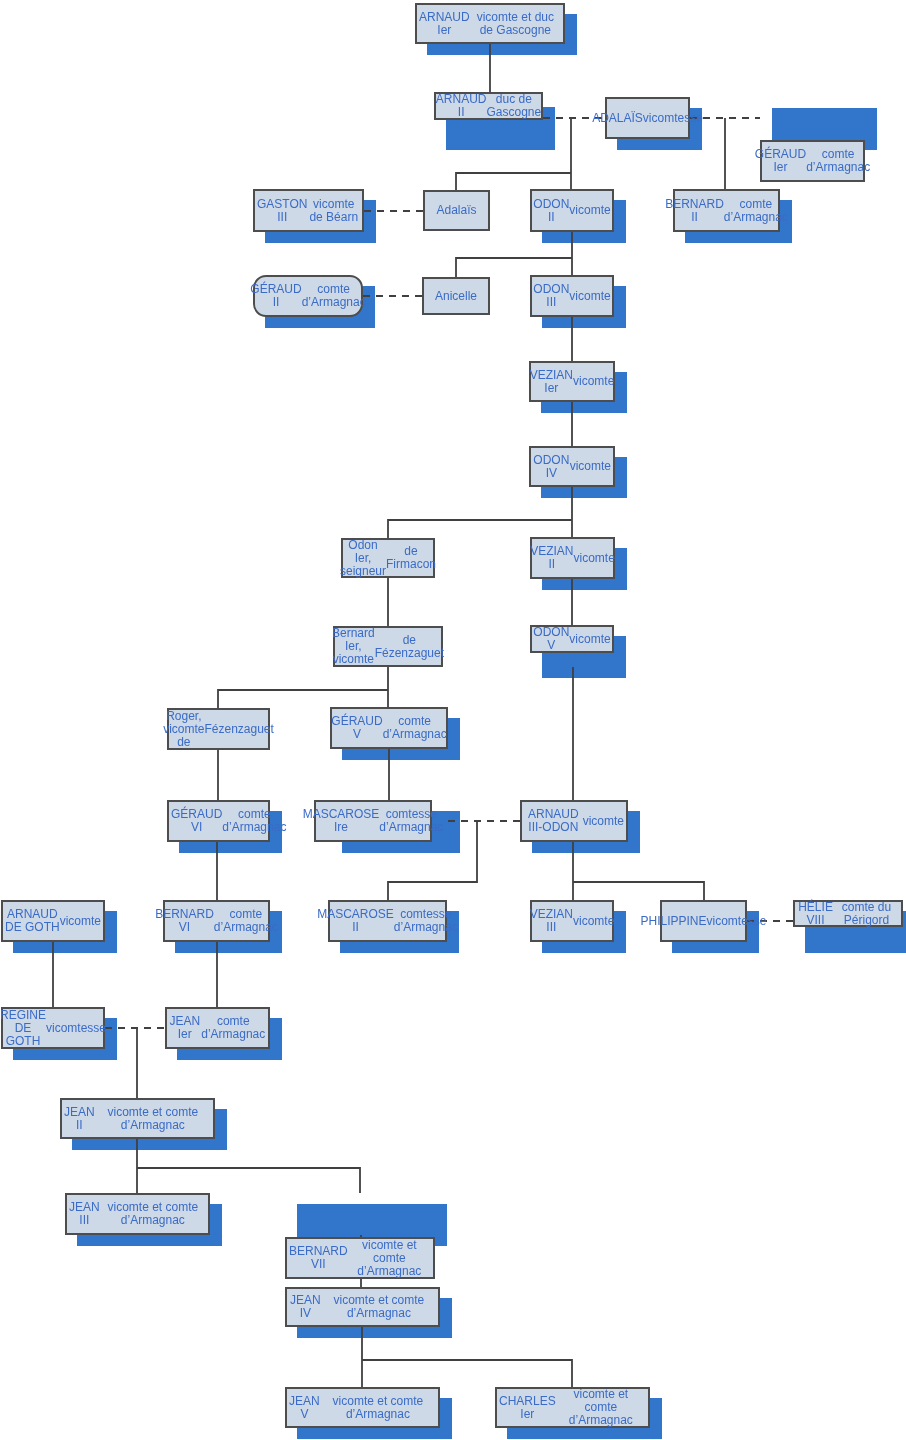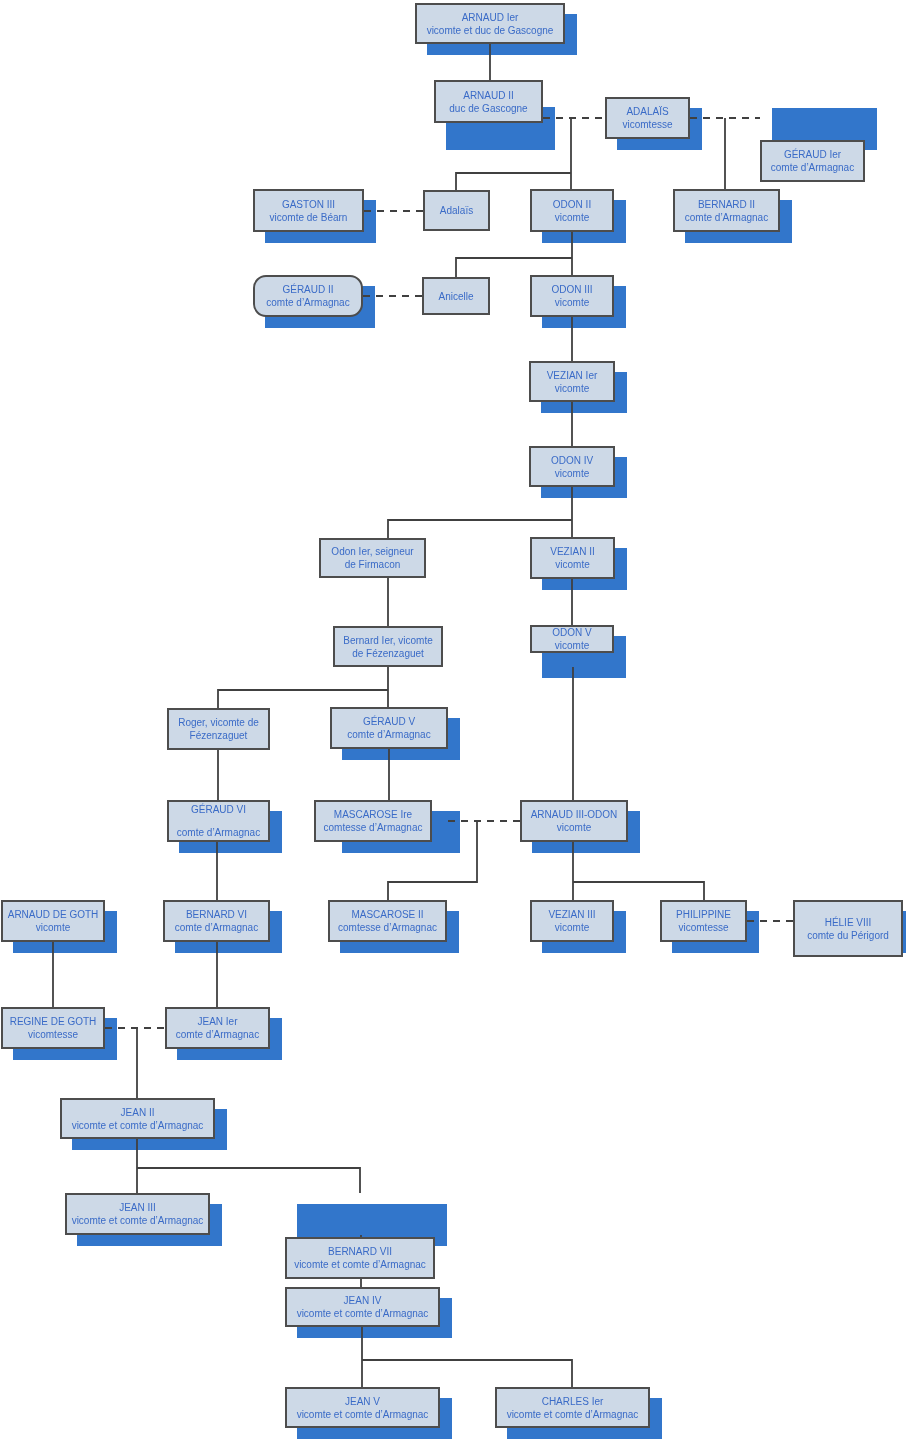--- a/index.html
+++ b/index.html
@@ -11,22 +11,22 @@
     position:relative;width:906px;height:1440px;overflow:hidden;
     font-family:"Liberation Sans","DejaVu Sans",sans-serif;background:var(--bg);
   }
   .canvas svg{position:absolute;left:0;top:0;z-index:1;}
   .canvas svg polyline{fill:none;stroke:var(--line);stroke-width:1.8;}
   .canvas svg polyline.dashed{stroke-dasharray:7,6;}
   .node-shadow{position:absolute;background:var(--shadow);z-index:0;}
   .node{
     position:absolute;z-index:2;box-sizing:border-box;
     background:var(--fill);border:2px solid var(--border);
-    display:flex;flex-direction:column;justify-content:center;align-items:center;
-    text-align:center;color:var(--text);font-size:10px;line-height:13px;
+    display:flex;flex-direction:row;justify-content:center;align-items:center;
+    text-align:center;color:var(--text);font-size:12px;line-height:13px;
     padding:1px 2px;
   }
   .node .line2:empty{display:none;}
 </style>
 </head>
 <body>
 
 <div class="canvas">
   <svg width="906" height="1440" viewBox="0 0 906 1440">
       <polyline points="490,44 490,96"></polyline>
@@ -65,21 +65,21 @@
       <polyline points="361,1235 361,1287"></polyline>
       <polyline points="362,1327 362,1387"></polyline>
       <polyline points="362,1360 572,1360 572,1387"></polyline>
     </svg>
 <div class="node-shadow" style="left: 427px; top: 14px; width: 150px; height: 41px;"></div>
     <div class="node" style="left: 415px; top: 3px; width: 150px; height: 41px;">
       <div class="line1">ARNAUD Ier</div>
       <div class="line2">vicomte et duc de Gascogne</div>
     </div>
     <div class="node-shadow" style="left: 446px; top: 107px; width: 109px; height: 43px;"></div>
-    <div class="node" style="left: 434px; top: 80px; width: 109px; height: 43px;">
+    <div class="node" style="left: 434px; top: 92px; width: 109px; height: 28px;">
       <div class="line1">ARNAUD II</div>
       <div class="line2">duc de Gascogne</div>
     </div>
     <div class="node-shadow" style="left: 617px; top: 108px; width: 85px; height: 42px;"></div>
     <div class="node" style="left: 605px; top: 97px; width: 85px; height: 42px;">
       <div class="line1">ADALAÏS</div>
       <div class="line2">vicomtesse</div>
     </div>
     <div class="node-shadow" style="left: 772px; top: 108px; width: 105px; height: 42px;"></div>
     <div class="node" style="left: 760px; top: 97px; width: 105px; height: 42px; margin-top: 43px;">
@@ -120,21 +120,21 @@
     <div class="node-shadow" style="left: 541px; top: 372px; width: 86px; height: 41px;"></div>
     <div class="node" style="left: 529px; top: 361px; width: 86px; height: 41px;">
       <div class="line1">VEZIAN Ier</div>
       <div class="line2">vicomte</div>
     </div>
     <div class="node-shadow" style="left: 541px; top: 457px; width: 86px; height: 41px;"></div>
     <div class="node" style="left: 529px; top: 446px; width: 86px; height: 41px;">
       <div class="line1">ODON IV</div>
       <div class="line2">vicomte</div>
     </div>
-    <div class="node" style="left: 319px; top: 538px; width: 107px; height: 40px;">
+    <div class="node" style="left: 341px; top: 538px; width: 94px; height: 40px;">
       <div class="line1">Odon Ier, seigneur</div>
       <div class="line2">de Firmacon</div>
     </div>
     <div class="node-shadow" style="left: 542px; top: 548px; width: 85px; height: 42px;"></div>
     <div class="node" style="left: 530px; top: 537px; width: 85px; height: 42px;">
       <div class="line1">VEZIAN II</div>
       <div class="line2">vicomte</div>
     </div>
     <div class="node" style="left: 333px; top: 626px; width: 110px; height: 41px;">
       <div class="line1">Bernard Ier, vicomte</div>
@@ -188,21 +188,21 @@
     <div class="node" style="left: 530px; top: 900px; width: 84px; height: 42px;">
       <div class="line1">VEZIAN III</div>
       <div class="line2">vicomte</div>
     </div>
     <div class="node-shadow" style="left: 672px; top: 911px; width: 87px; height: 42px;"></div>
     <div class="node" style="left: 660px; top: 900px; width: 87px; height: 42px;">
       <div class="line1">PHILIPPINE</div>
       <div class="line2">vicomtesse</div>
     </div>
     <div class="node-shadow" style="left: 805px; top: 911px; width: 110px; height: 42px;"></div>
-    <div class="node" style="left: 793px; top: 900px; width: 110px; height: 57px;">
+    <div class="node" style="left: 793px; top: 900px; width: 110px; height: 27px;">
       <div class="line1">HÉLIE VIII</div>
       <div class="line2">comte du Périgord</div>
     </div>
     <div class="node-shadow" style="left: 13px; top: 1018px; width: 104px; height: 42px;"></div>
     <div class="node" style="left: 1px; top: 1007px; width: 104px; height: 42px;">
       <div class="line1">REGINE DE GOTH</div>
       <div class="line2">vicomtesse</div>
     </div>
     <div class="node-shadow" style="left: 177px; top: 1018px; width: 105px; height: 42px;"></div>
     <div class="node" style="left: 165px; top: 1007px; width: 105px; height: 42px;">

